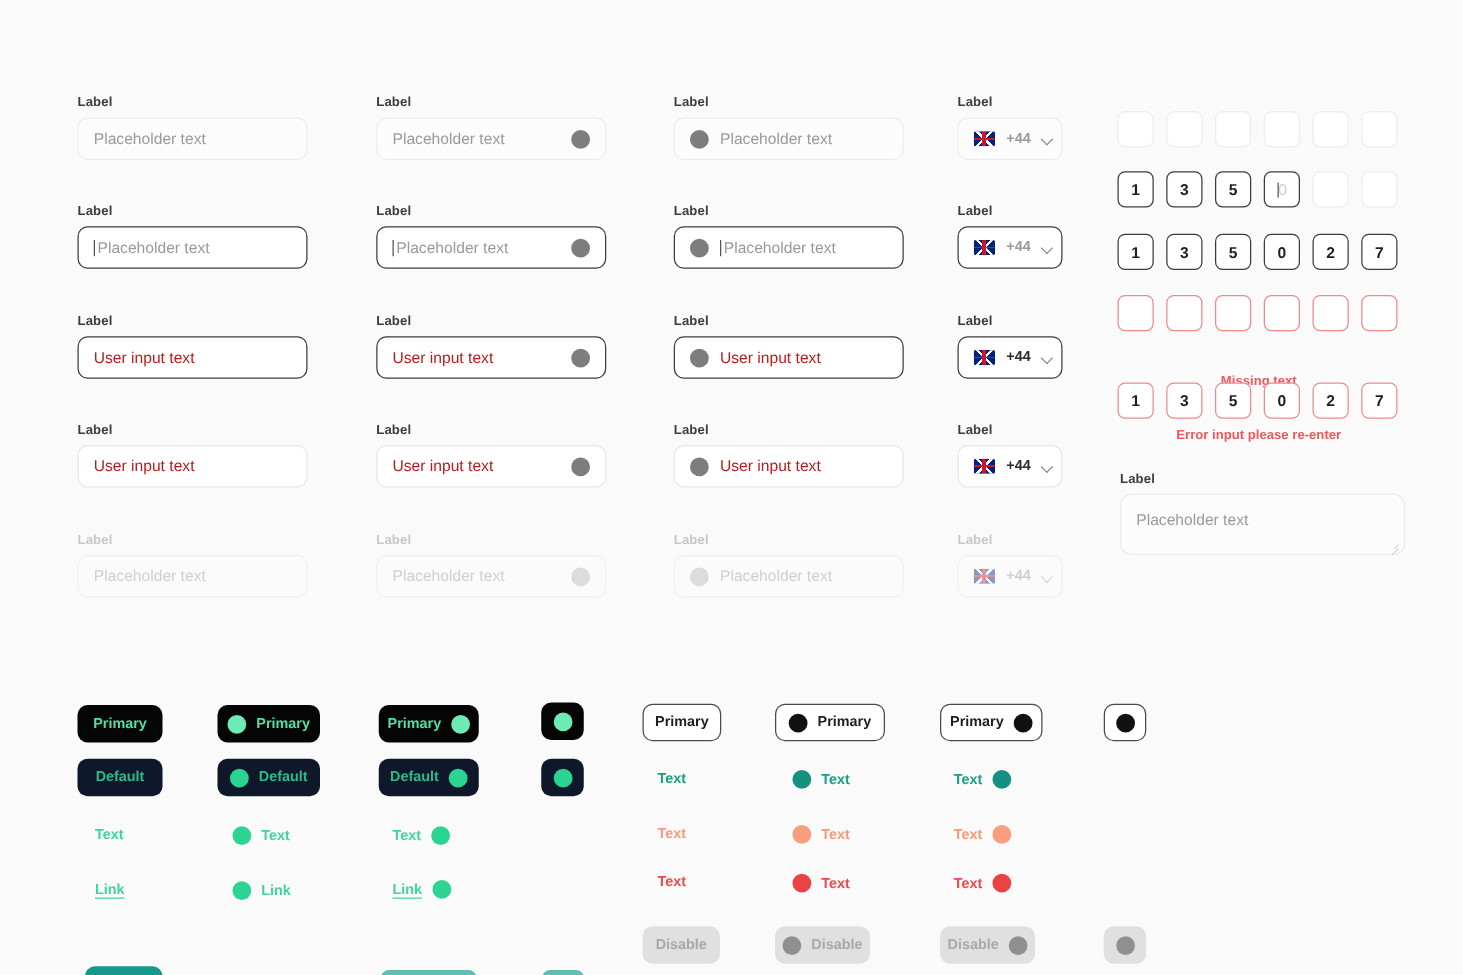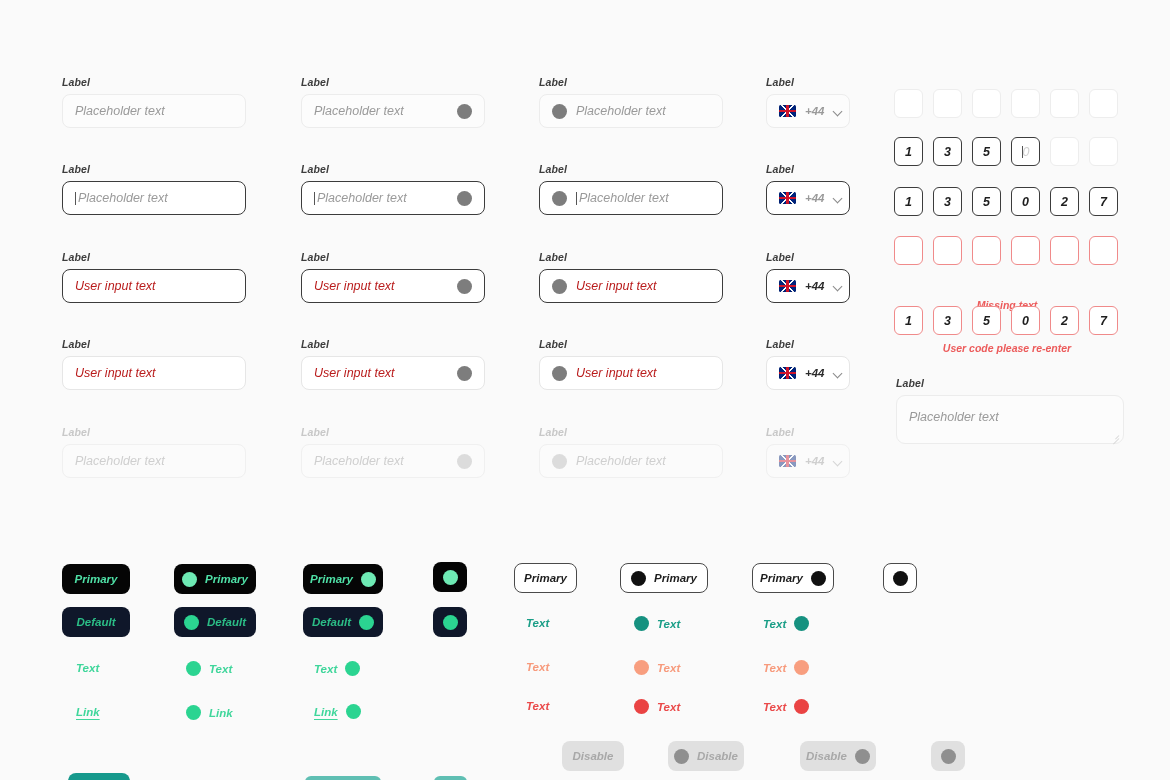--- a/index.html
+++ b/index.html
@@ -3,21 +3,21 @@
 <meta charset="utf-8">
 <style>
   html,body{margin:0;padding:0;}
   body{
     width:1170px;height:780px;
     background:#fafafa;
     font-family:"Liberation Sans","DejaVu Sans",sans-serif;
     overflow:hidden;position:relative;
     -webkit-font-smoothing:antialiased;
   }
-  .stage{position:absolute;inset:0;font-style:italic;}
+  .stage{position:absolute;inset:0;}
 
   
   .field{position:absolute;}
   .lbl{
     font-size:10.5px;font-weight:700;color:#3d3d3d;
     letter-spacing:.1px;margin-bottom:6px;line-height:12px;
   }
   .lbl.dim{color:#c8c8c8;}
   .box{
     box-sizing:border-box;height:34px;border-radius:8px;
@@ -96,21 +96,21 @@
 
   
   .btn{
     position:absolute;box-sizing:border-box;border-radius:8px;height:30px;
     display:flex;align-items:center;justify-content:center;gap:8px;
     font-size:11.5px;font-weight:700;white-space:nowrap;padding:0 14px;
   }
   .btn.dark{background:#050505;color:#4fe0a6;}
   .btn.mint{background:#0f172a;color:#2bbd86;}
   .btn.outl{background:#fff;border:1.4px solid #4a4a4a;color:#1e1e1e;}
-  .btn.dis{background:#e0e0e0;color:#a8a8a8;margin-left:48px;}
+  .btn.dis{background:#e0e0e0;color:#a8a8a8;}
   .btn.icononly{padding:0;width:34px;}
   .bdot{width:15px;height:15px;border-radius:50%;flex:0 0 auto;}
   .txtbtn{
     position:absolute;display:flex;align-items:center;gap:8px;
     font-size:11.5px;font-weight:700;white-space:nowrap;
   }
   .txtbtn.link span.l{text-decoration:underline;text-underline-offset:2.5px;}
   .teal-strip{
     position:absolute;border-radius:8px 8px 0 0;
   }
@@ -312,21 +312,21 @@
   <div class="errmsg" style="left:894px;top:299px;width:226px;">Missing text</div>
 
   <div class="otp" style="left:894px;top:306px;">
     <div class="cell err">1</div>
     <div class="cell err">3</div>
     <div class="cell err">5</div>
     <div class="cell err">0</div>
     <div class="cell err">2</div>
     <div class="cell err">7</div>
   </div>
-  <div class="errmsg" style="left:894px;top:342px;width:226px;">User code please re-enter</div>
+  <div class="errmsg" style="left:894px;top:342px;width:226px;">Error input please re-enter</div>
 
   <div class="field" style="left:896px;top:377px;">
     <div class="lbl">Label</div>
     <div class="ta">
       <span class="txt">Placeholder text</span>
       <span class="rsz">
           <i></i>
           <i></i>
         </span>
     </div>

